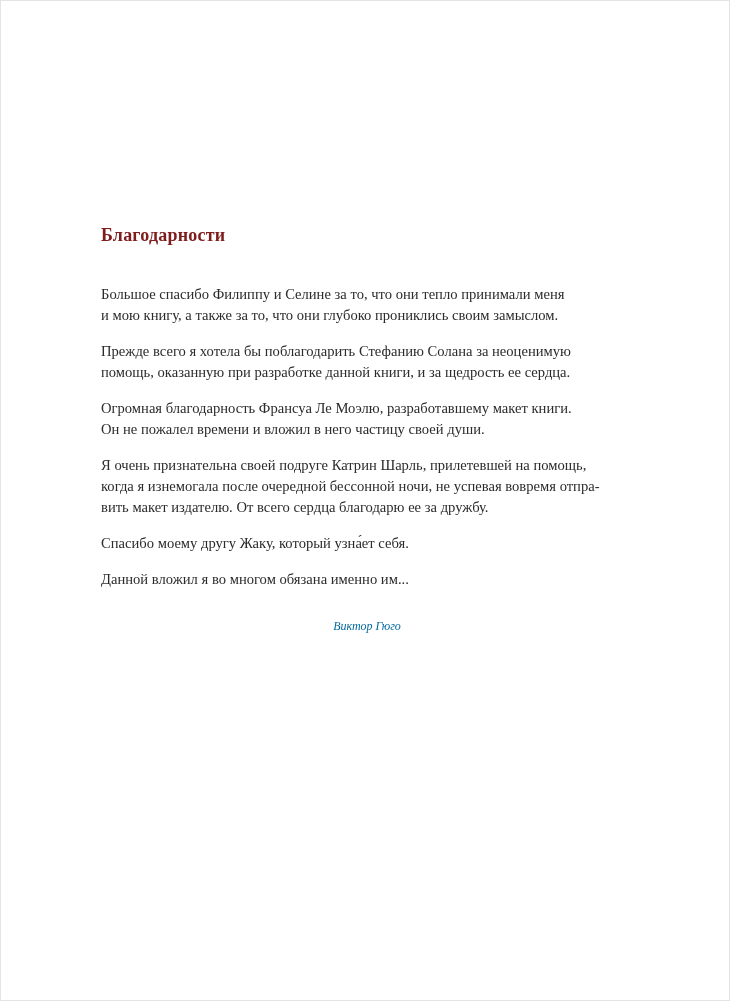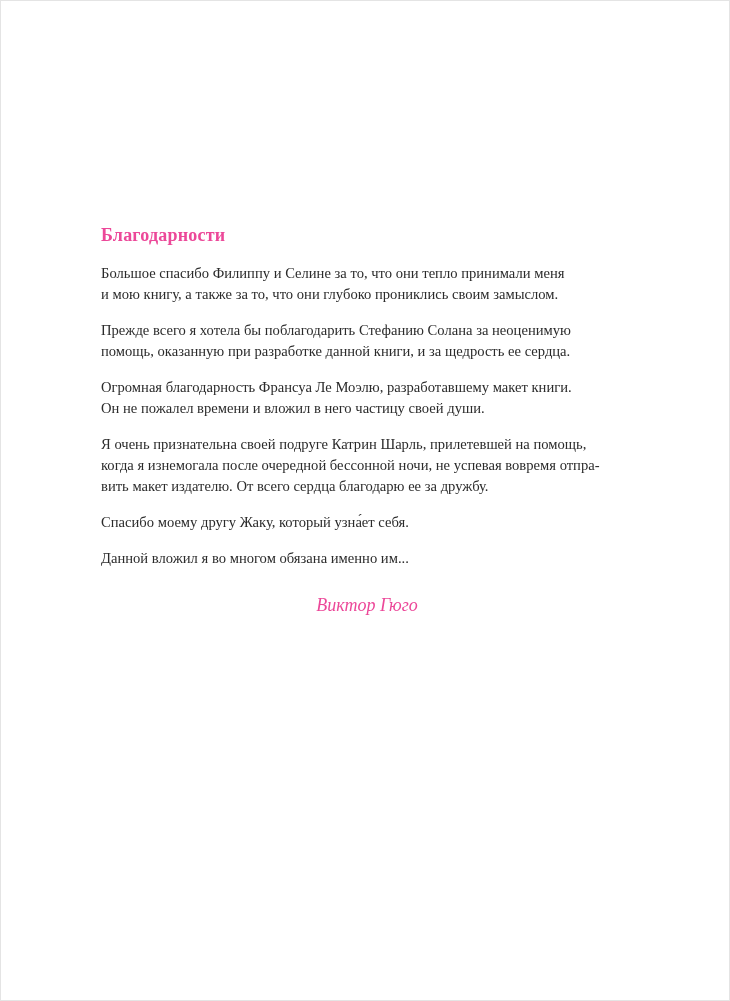--- a/index.html
+++ b/index.html
@@ -19,46 +19,46 @@
   }
   .content {
     position: absolute;
     top: 224px;
     left: 100px;
     width: 532px;
   }
   .page-title {
     font-size: 18px;
     font-weight: bold;
-    color: #ec4899;
+    color: #7f1d1d;
     letter-spacing: 0.2px;
-    margin-bottom: 17px;
+    margin-bottom: 38px;
   }
   .body-par {
     font-size: 14.6px;
     line-height: 21px;
     color: #2b2b2b;
     white-space: pre-line;
     margin-bottom: 15px;
     text-align: left;
   }
   .quote-block {
     margin-top: 26px;
     text-align: center;
   }
   .quote-text {
     font-size: 14.6px;
     line-height: 21px;
     font-weight: bold;
   }
   .quote-author {
-    font-size: 18px;
+    font-size: 12px;
     line-height: 21px;
     font-style: italic;
-    color: #ec4899;
+    color: #0369a1;
     margin-top: 3px;
   }
 </style>
 </head>
 <body>
 
 <div class="page">
   <div class="content">
     <h1 class="page-title">Благодарности</h1>
 

